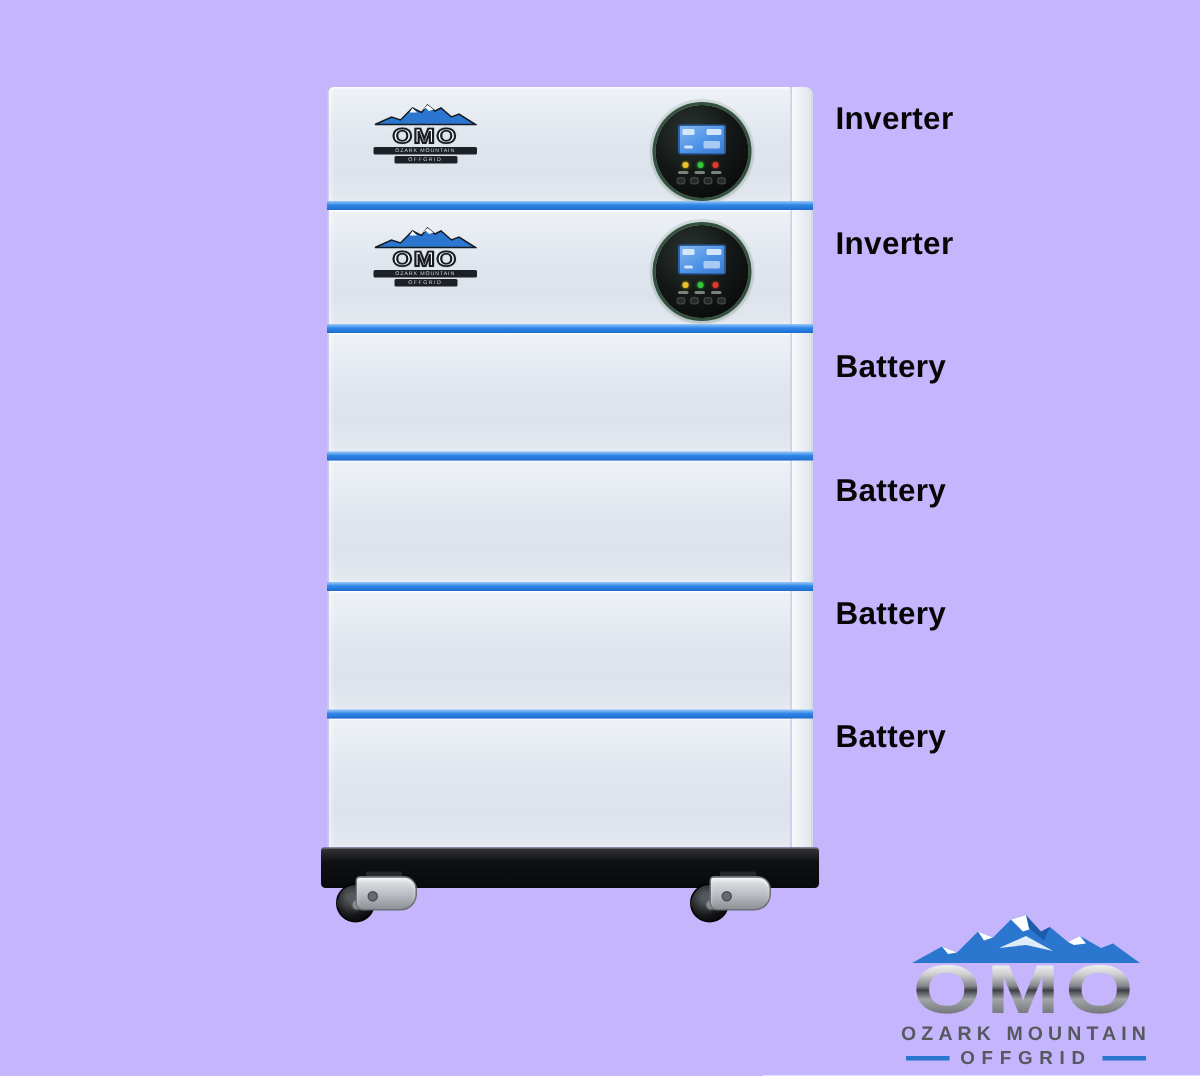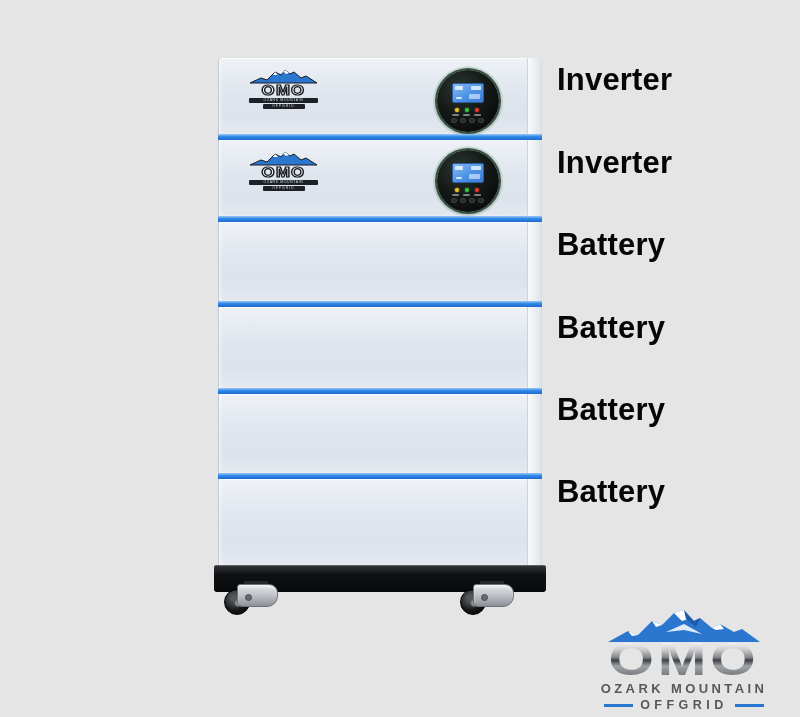--- a/index.html
+++ b/index.html
@@ -1,18 +1,18 @@
 <!DOCTYPE html>
 <html style="--divider-blue: #2e86e8; --panel-face: #e2e8ef; --base-black: #0c0d0f; --logo-blue: #2b77d0; --metal-gray: #55585d; --led-yellow: #e8c22a; --led-green: #35c43a; --led-red: #e0392e; --lcd-blue: #4f93e6;"><head>
 <meta charset="utf-8">
 <style>
   * { margin:0; padding:0; box-sizing:border-box; }
   html,body { background:#ffffff; }
   body { font-family:"Liberation Sans", sans-serif; }
-  .canvas { position:relative; width:800px; height:717px; background:#e5e5e5; overflow:hidden; }
+  .canvas { position:relative; width:800px; height:717px; background:#c4b5fd; overflow:hidden; }
 
   
   .unit { position:absolute; left:218px; top:58px; width:324px; height:507px; }
   .face { position:absolute; left:0; top:0; width:310px; height:507px;
           border-left:1px solid #c3c9d2; border-right:1px solid #cdd3da;
           border-radius:4px 2px 0 0; overflow:hidden; }
   .side-face { position:absolute; left:310px; top:0; width:14px; height:507px;
           background:linear-gradient(90deg,#f8fafc,#e7ebf1 70%,#dfe4eb);
           border-right:1px solid #d7dce2; border-radius:0 5px 0 0; }
   .panel { position:absolute; left:0; width:310px;
@@ -76,21 +76,21 @@
           border-radius:50%; background:#8a8e93; border:1px solid #55585c; }
   .bracket { position:absolute; left:13px; top:3px; width:41px; height:23px;
           background:linear-gradient(180deg,#e6e8ea 0%,#b9bdc2 55%,#8d9197 100%);
           border:1px solid #6d7176; border-radius:3px 9px 11px 5px;
           box-shadow:inset 0 2px 2px rgba(255,255,255,.55); }
   .bracket::after { content:""; position:absolute; left:7px; top:9px; width:5px; height:5px;
           border-radius:50%; background:#676b70; border:1px solid #4b4e52; }
   .mount { position:absolute; left:20px; top:0; width:24px; height:6px; background:#26282b; border-radius:1px; }
 
   
-  .sec-label { position:absolute; left:557px; font-size:31px; font-weight:bold;
+  .sec-label { position:absolute; left:557px; font-size:21px; font-weight:bold;
           color:#060606; letter-spacing:.2px; line-height:28px; white-space:nowrap; }
   .L1 { top:66px; } .L2 { top:149px; } .L3 { top:231px; } .L4 { top:314px; }
   .L5 { top:396px; } .L6 { top:478px; } .L7 { top:559px; }
 
   
   .brand { position:absolute; left:586px; top:610px; width:196px; text-align:center; }
   .brand-mtn svg { display:block; margin:0 auto; }
   .brand-name { display:block; font-size:46px; font-weight:bold; letter-spacing:3px;
           line-height:37px; margin-top:-3px; transform:scaleX(1.27); transform-origin:center;
           background:linear-gradient(180deg,#f4f4f4 4%,#cbccce 24%,#84878b 44%,#3d4044 52%,#a2a5a8 68%,#6a6d71 100%);

